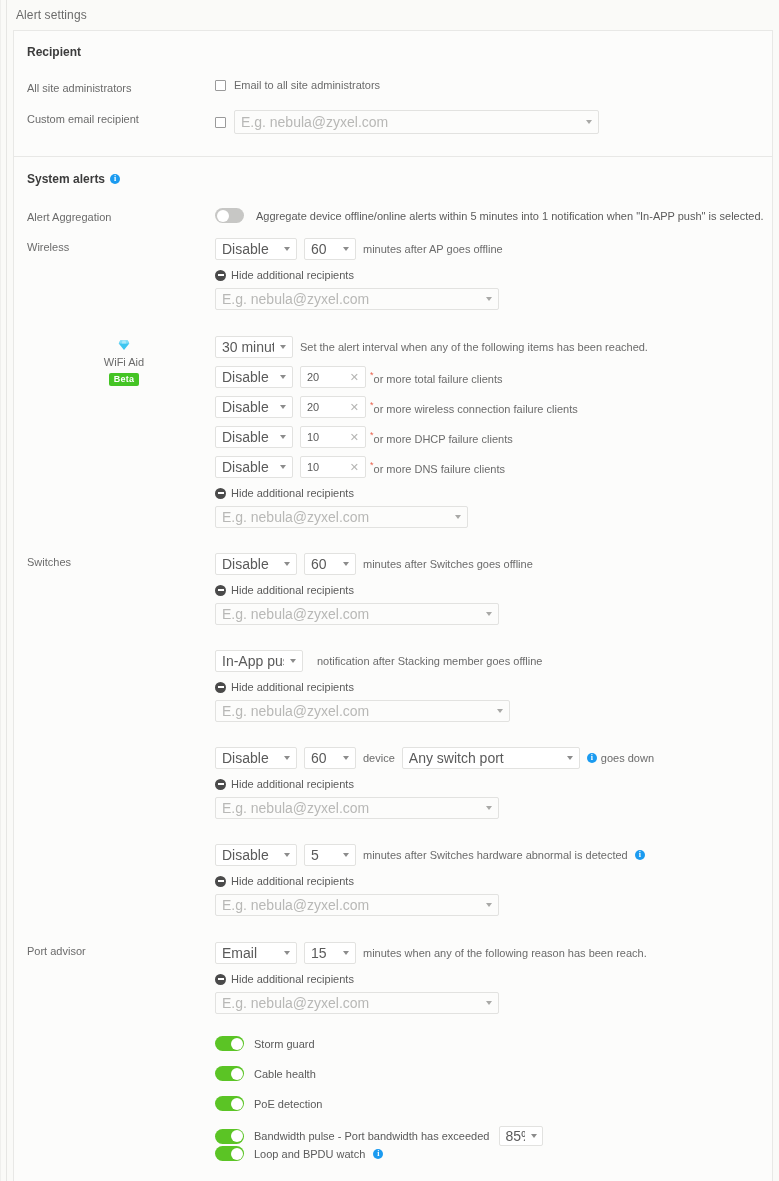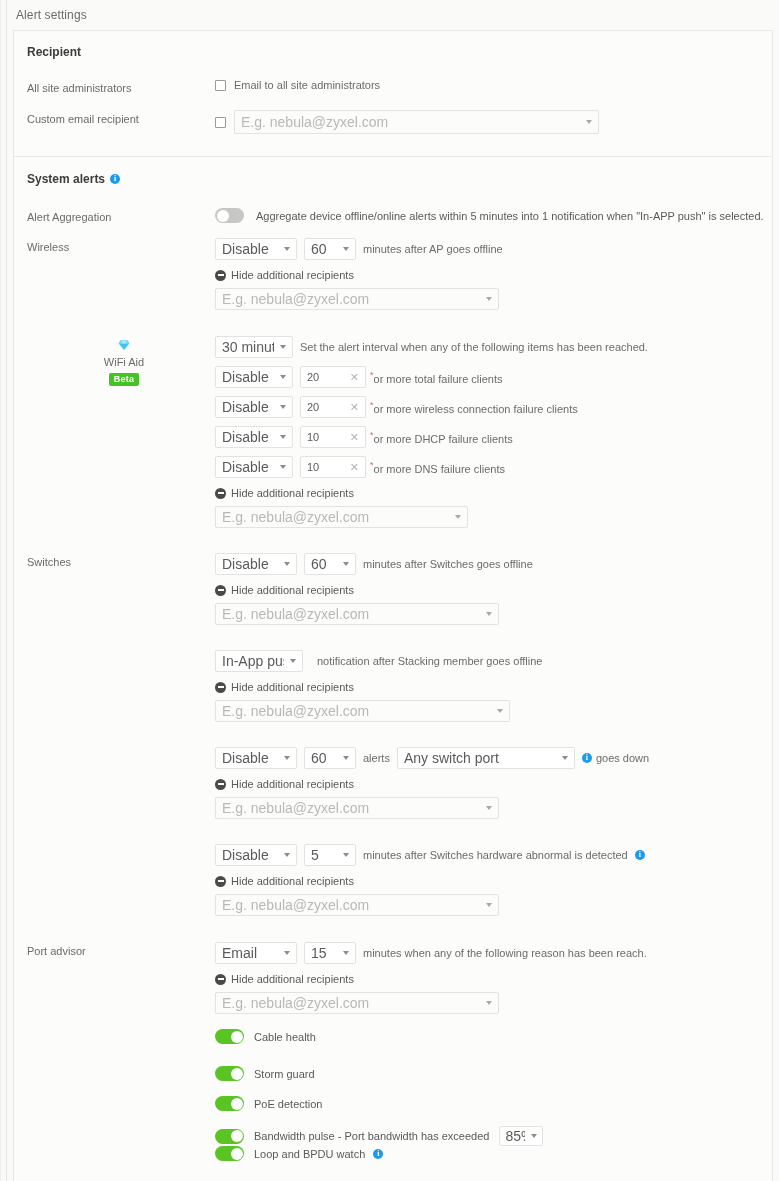--- a/index.html
+++ b/index.html
@@ -352,21 +352,21 @@
 
           <div class="inline">
             <span class="sel" style="width:82px">
               <span class="val">Disable</span>
               <span class="caret"></span>
             </span>
             <span class="sel" style="width:52px">
               <span class="val">60</span>
               <span class="caret"></span>
             </span>
-            <span class="note">alerts</span>
+            <span class="note">device</span>
             <span class="sel" style="width:178px">
               <span class="val">Any switch port</span>
               <span class="caret"></span>
             </span>
             <span class="inline" style="gap:4px">
               <span class="info-icon">i</span>
               <span class="note">goes down</span>
             </span>
           </div>
           <div class="hide-rec">
@@ -431,32 +431,32 @@
               </span>
             <span>Hide additional recipients</span>
           </div>
           <div class="email-drop">
             <span class="sel ghost" style="width:284px">
               <span class="val">E.g. nebula@zyxel.com</span>
               <span class="caret light"></span>
             </span>
           </div>
 
+          <div class="toggle-line" style="margin-top:22px">
+            <span class="toggle on">
+                <span class="knob"></span>
+              </span>
+            <span class="toggle-label">Storm guard</span>
+          </div>
+
           <div class="toggle-line" style="margin-top:15px">
             <span class="toggle on">
                 <span class="knob"></span>
               </span>
             <span class="toggle-label">Cable health</span>
-          </div>
-
-          <div class="toggle-line" style="margin-top:22px">
-            <span class="toggle on">
-                <span class="knob"></span>
-              </span>
-            <span class="toggle-label">Storm guard</span>
           </div>
 
           <div class="toggle-line" style="margin-top:15px">
             <span class="toggle on">
                 <span class="knob"></span>
               </span>
             <span class="toggle-label">PoE detection</span>
           </div>
 
           <div class="toggle-line" style="margin-top:15px">

